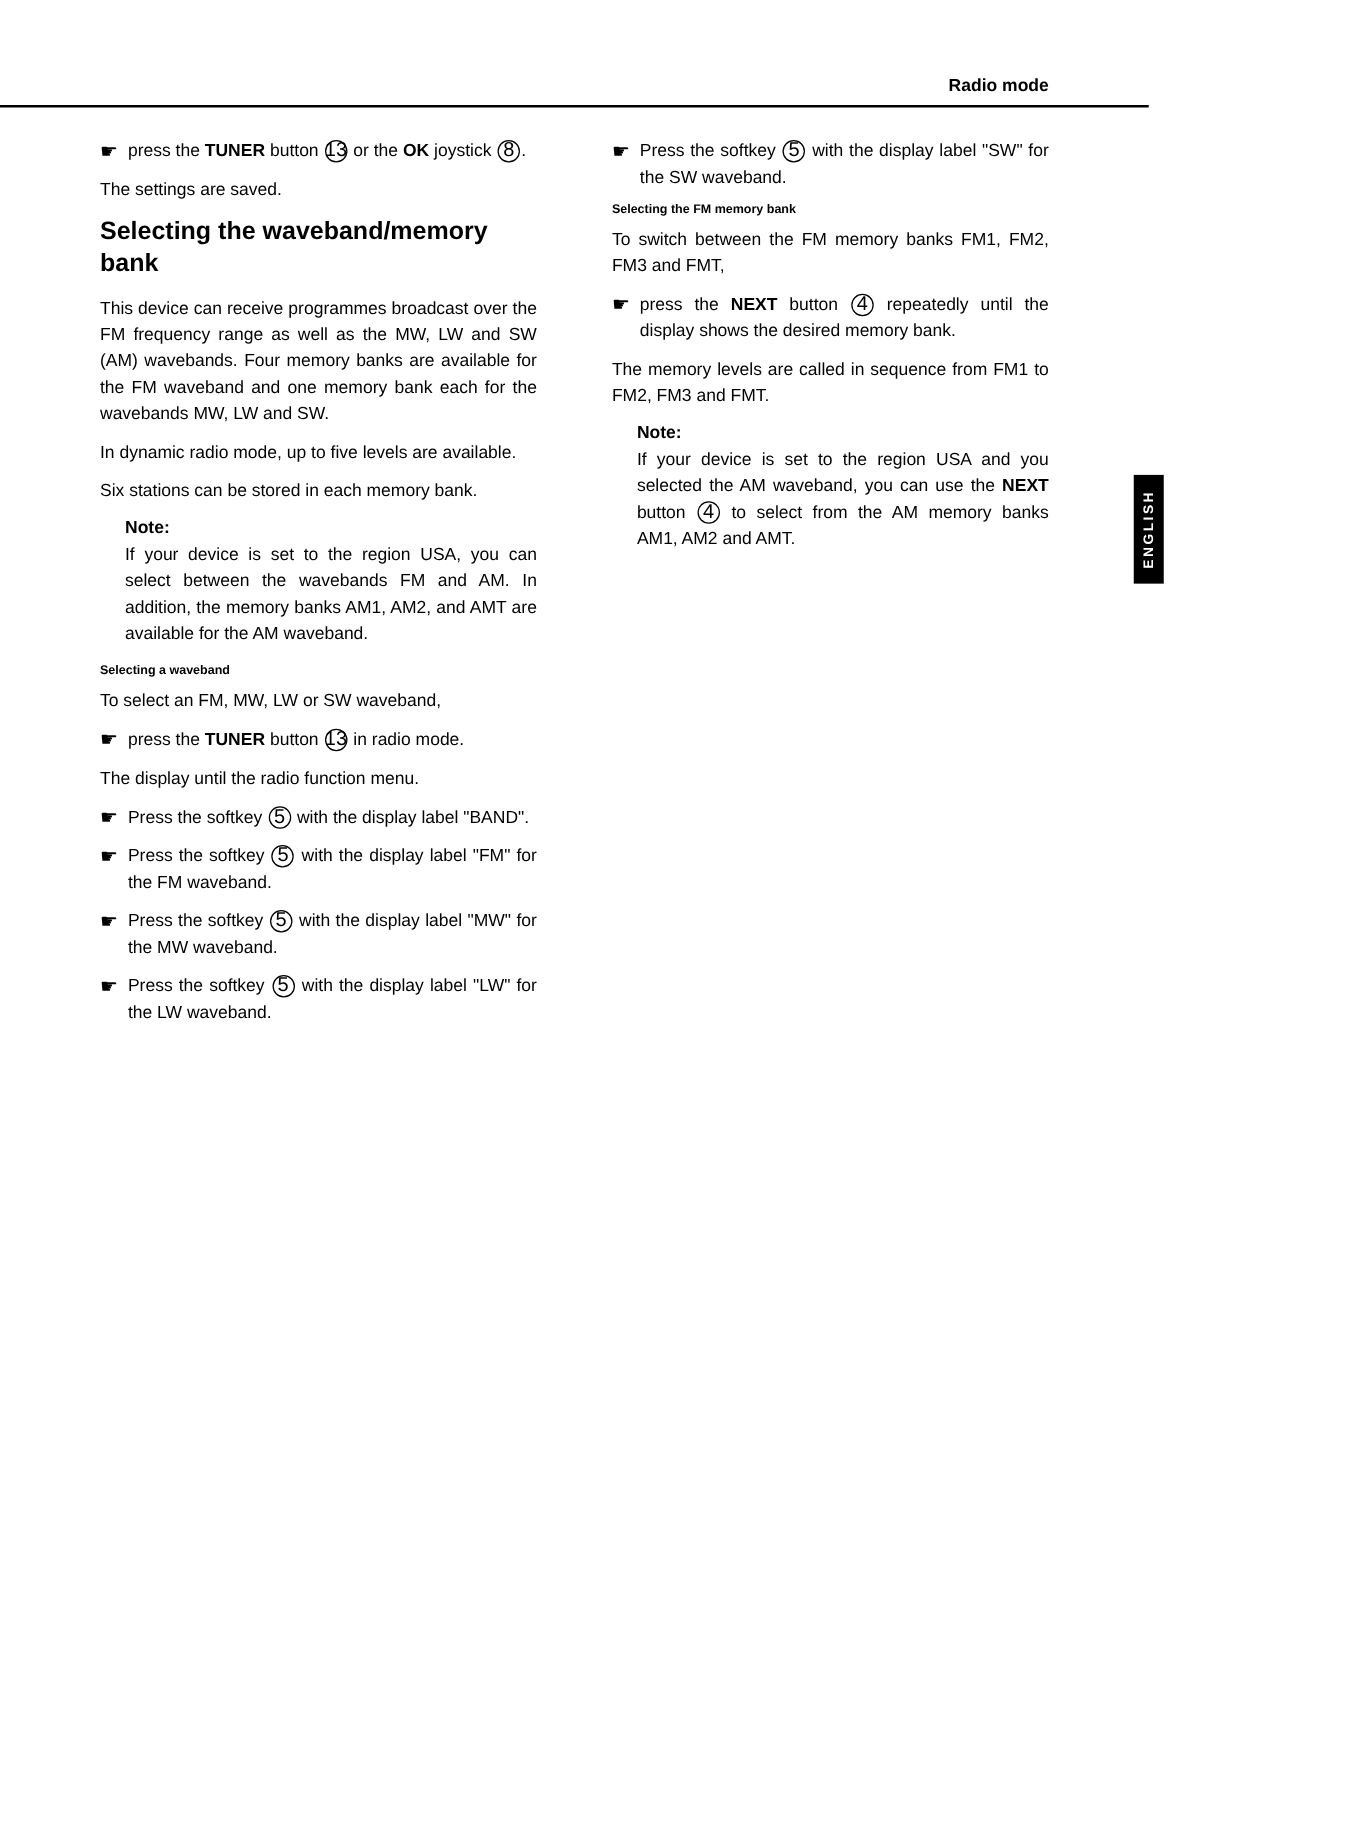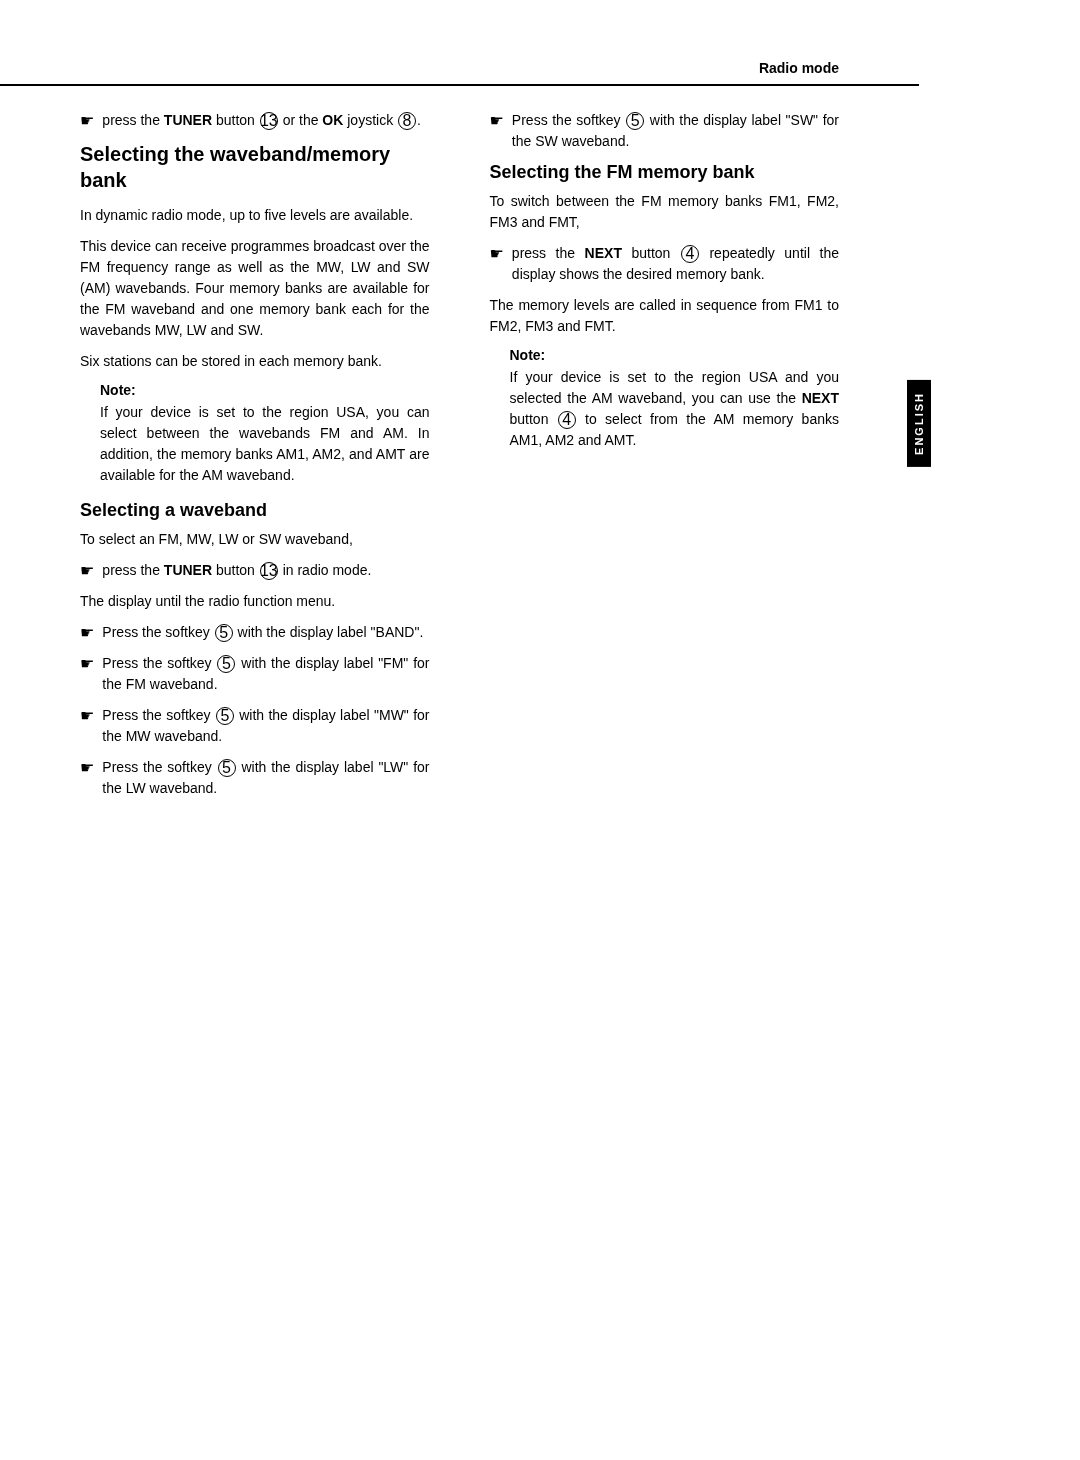--- a/index.html
+++ b/index.html
@@ -75,21 +75,21 @@
     }
 
     .section-heading {
       font-size: 20px;
       font-weight: bold;
       margin-bottom: 12px;
       line-height: 1.3;
     }
 
     .subsection-heading {
-      font-size: 18px;
+      font-size: 10px;
       font-weight: bold;
       margin-bottom: 8px;
     }
 
     p {
       margin-bottom: 10px;
       line-height: 1.5;
       text-align: justify;
     }
 
@@ -169,25 +169,26 @@
 
     <div class="left-column">
 
       <div class="bullet-item">
         <span class="bullet-arrow">☛</span>
         <span class="bullet-text">
           press the <strong>TUNER</strong> button <span class="circled">13</span> or the <strong>OK</strong> joystick <span class="circled">8</span>.
         </span>
       </div>
 
+      <p>The settings are saved.</p>
 
       <h2 class="section-heading">Selecting the waveband/memory bank</h2>
 
+      <p>This device can receive programmes broadcast over the FM frequency range as well as the MW, LW and SW (AM) wavebands. Four memory banks are available for the FM waveband and one memory bank each for the wavebands MW, LW and SW.</p>
       <p>In dynamic radio mode, up to five levels are available.</p>
-      <p>This device can receive programmes broadcast over the FM frequency range as well as the MW, LW and SW (AM) wavebands. Four memory banks are available for the FM waveband and one memory bank each for the wavebands MW, LW and SW.</p>
       <p>Six stations can be stored in each memory bank.</p>
 
       <div class="note-box">
         <div class="note-label">Note:</div>
         <p>If your device is set to the region USA, you can select between the wavebands FM and AM. In addition, the memory banks AM1, AM2, and AMT are available for the AM waveband.</p>
       </div>
 
       <div class="subsection-heading">Selecting a waveband</div>
 
       <p>To select an FM, MW, LW or SW waveband,</p>

